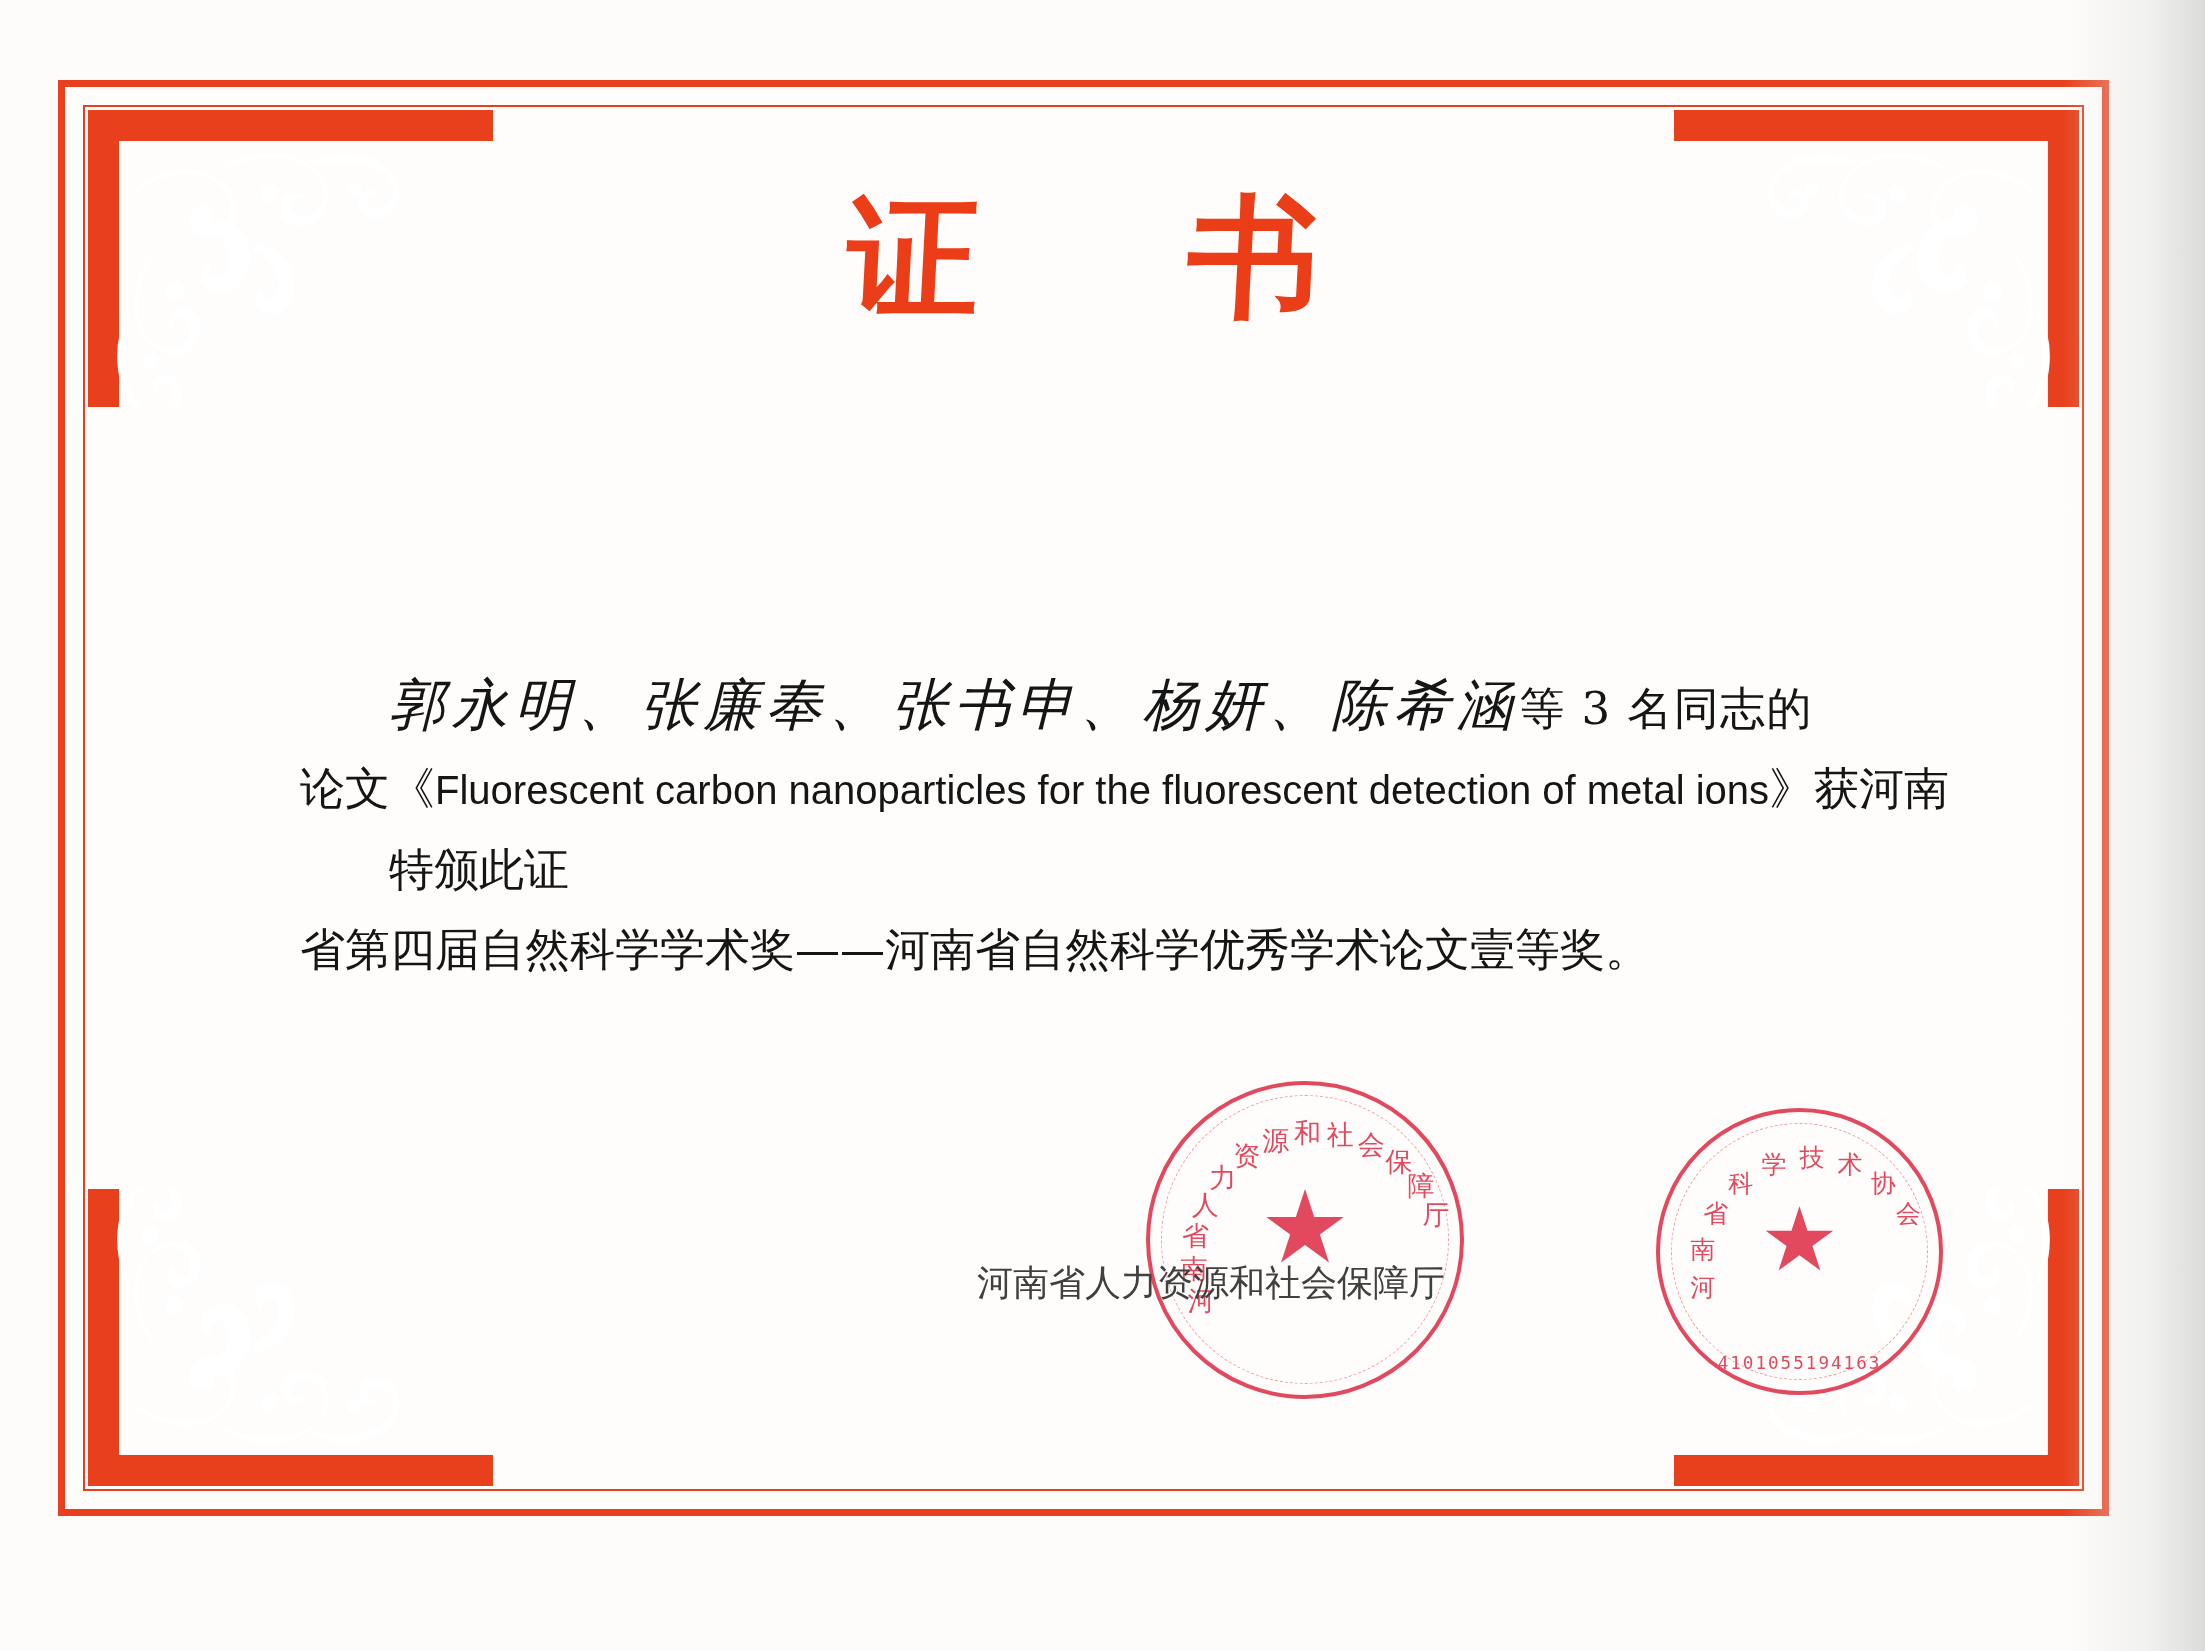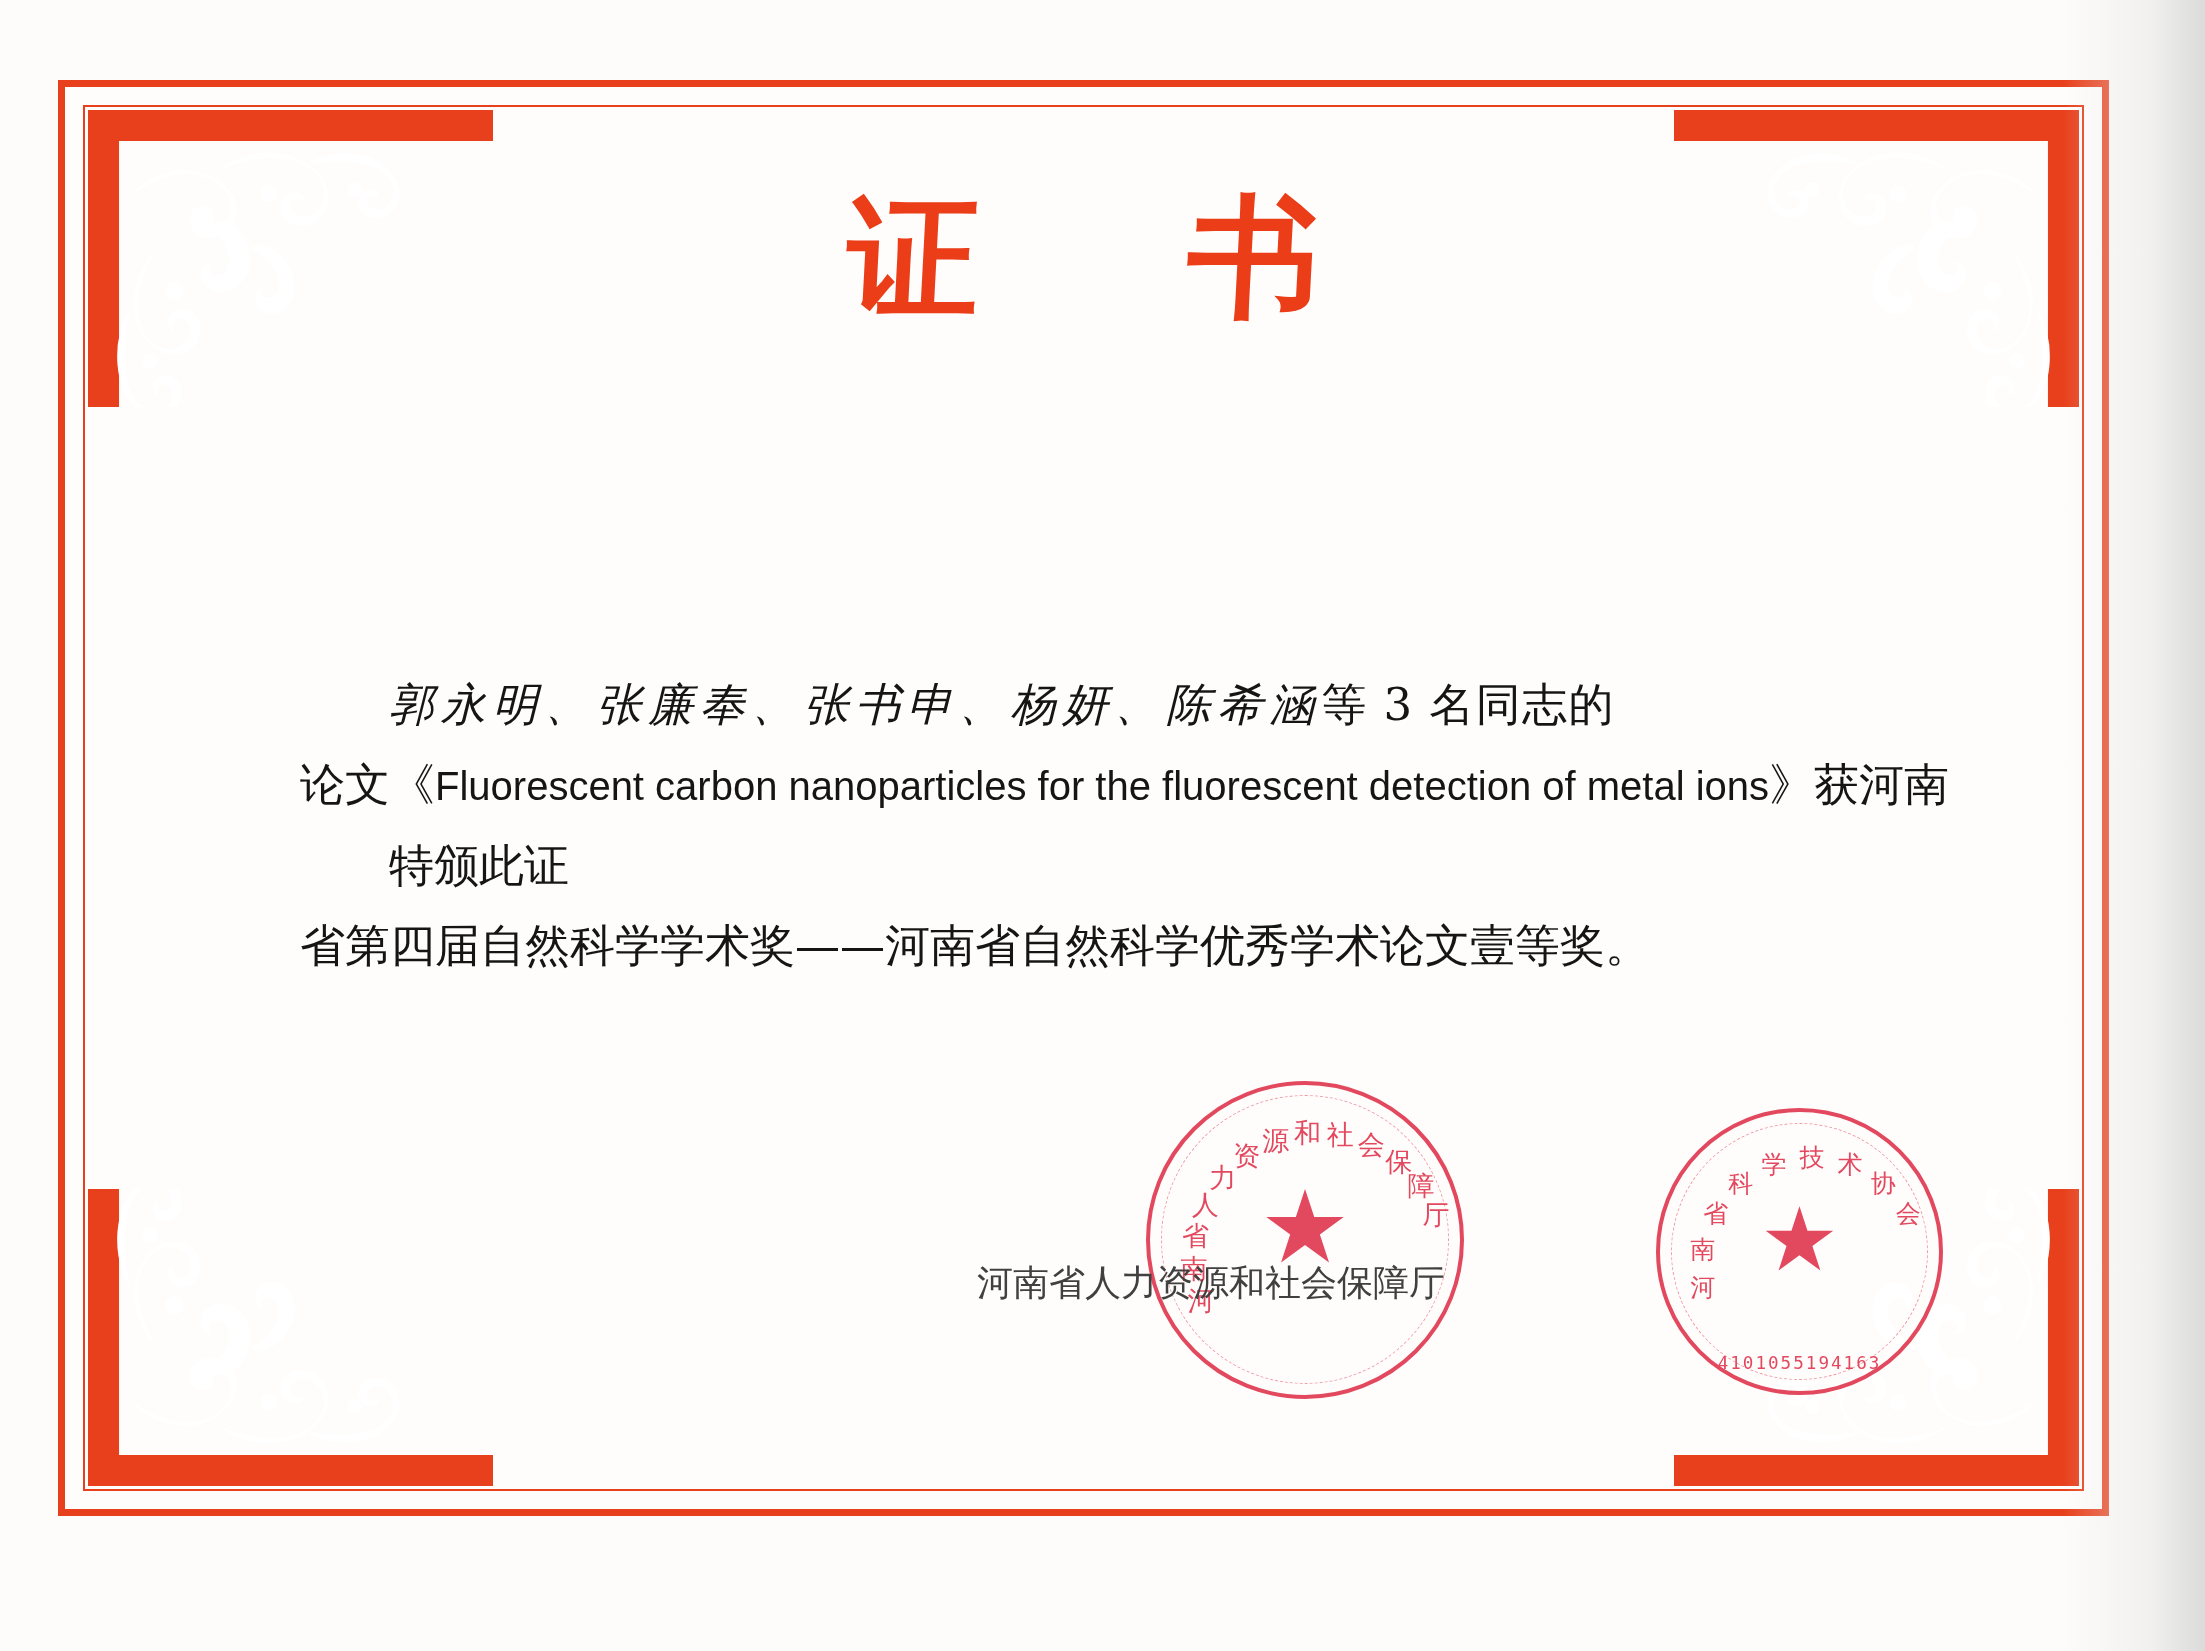--- a/index.html
+++ b/index.html
@@ -93,21 +93,21 @@
     font-family: "DejaVu Serif", "Liberation Serif", serif;
     font-size: 45px;
     line-height: 80px;
   }
   .body-line { white-space: nowrap; }
   #body-line-1 { text-indent: 89px; letter-spacing: 1.4px; }
   .names {
     font-family: "DejaVu Serif", "Liberation Serif", serif;
     font-style: italic;
     letter-spacing: 6.8px;
-    font-size: 45px;
+    font-size: 56px;
   }
   .paper-title-en {
     font-family: "Liberation Sans", "DejaVu Sans", sans-serif;
     font-size: 40px;
     letter-spacing: 0px;
   }
   #body-line-4 { text-indent: 89px; }
 
   
   #sign-area {

